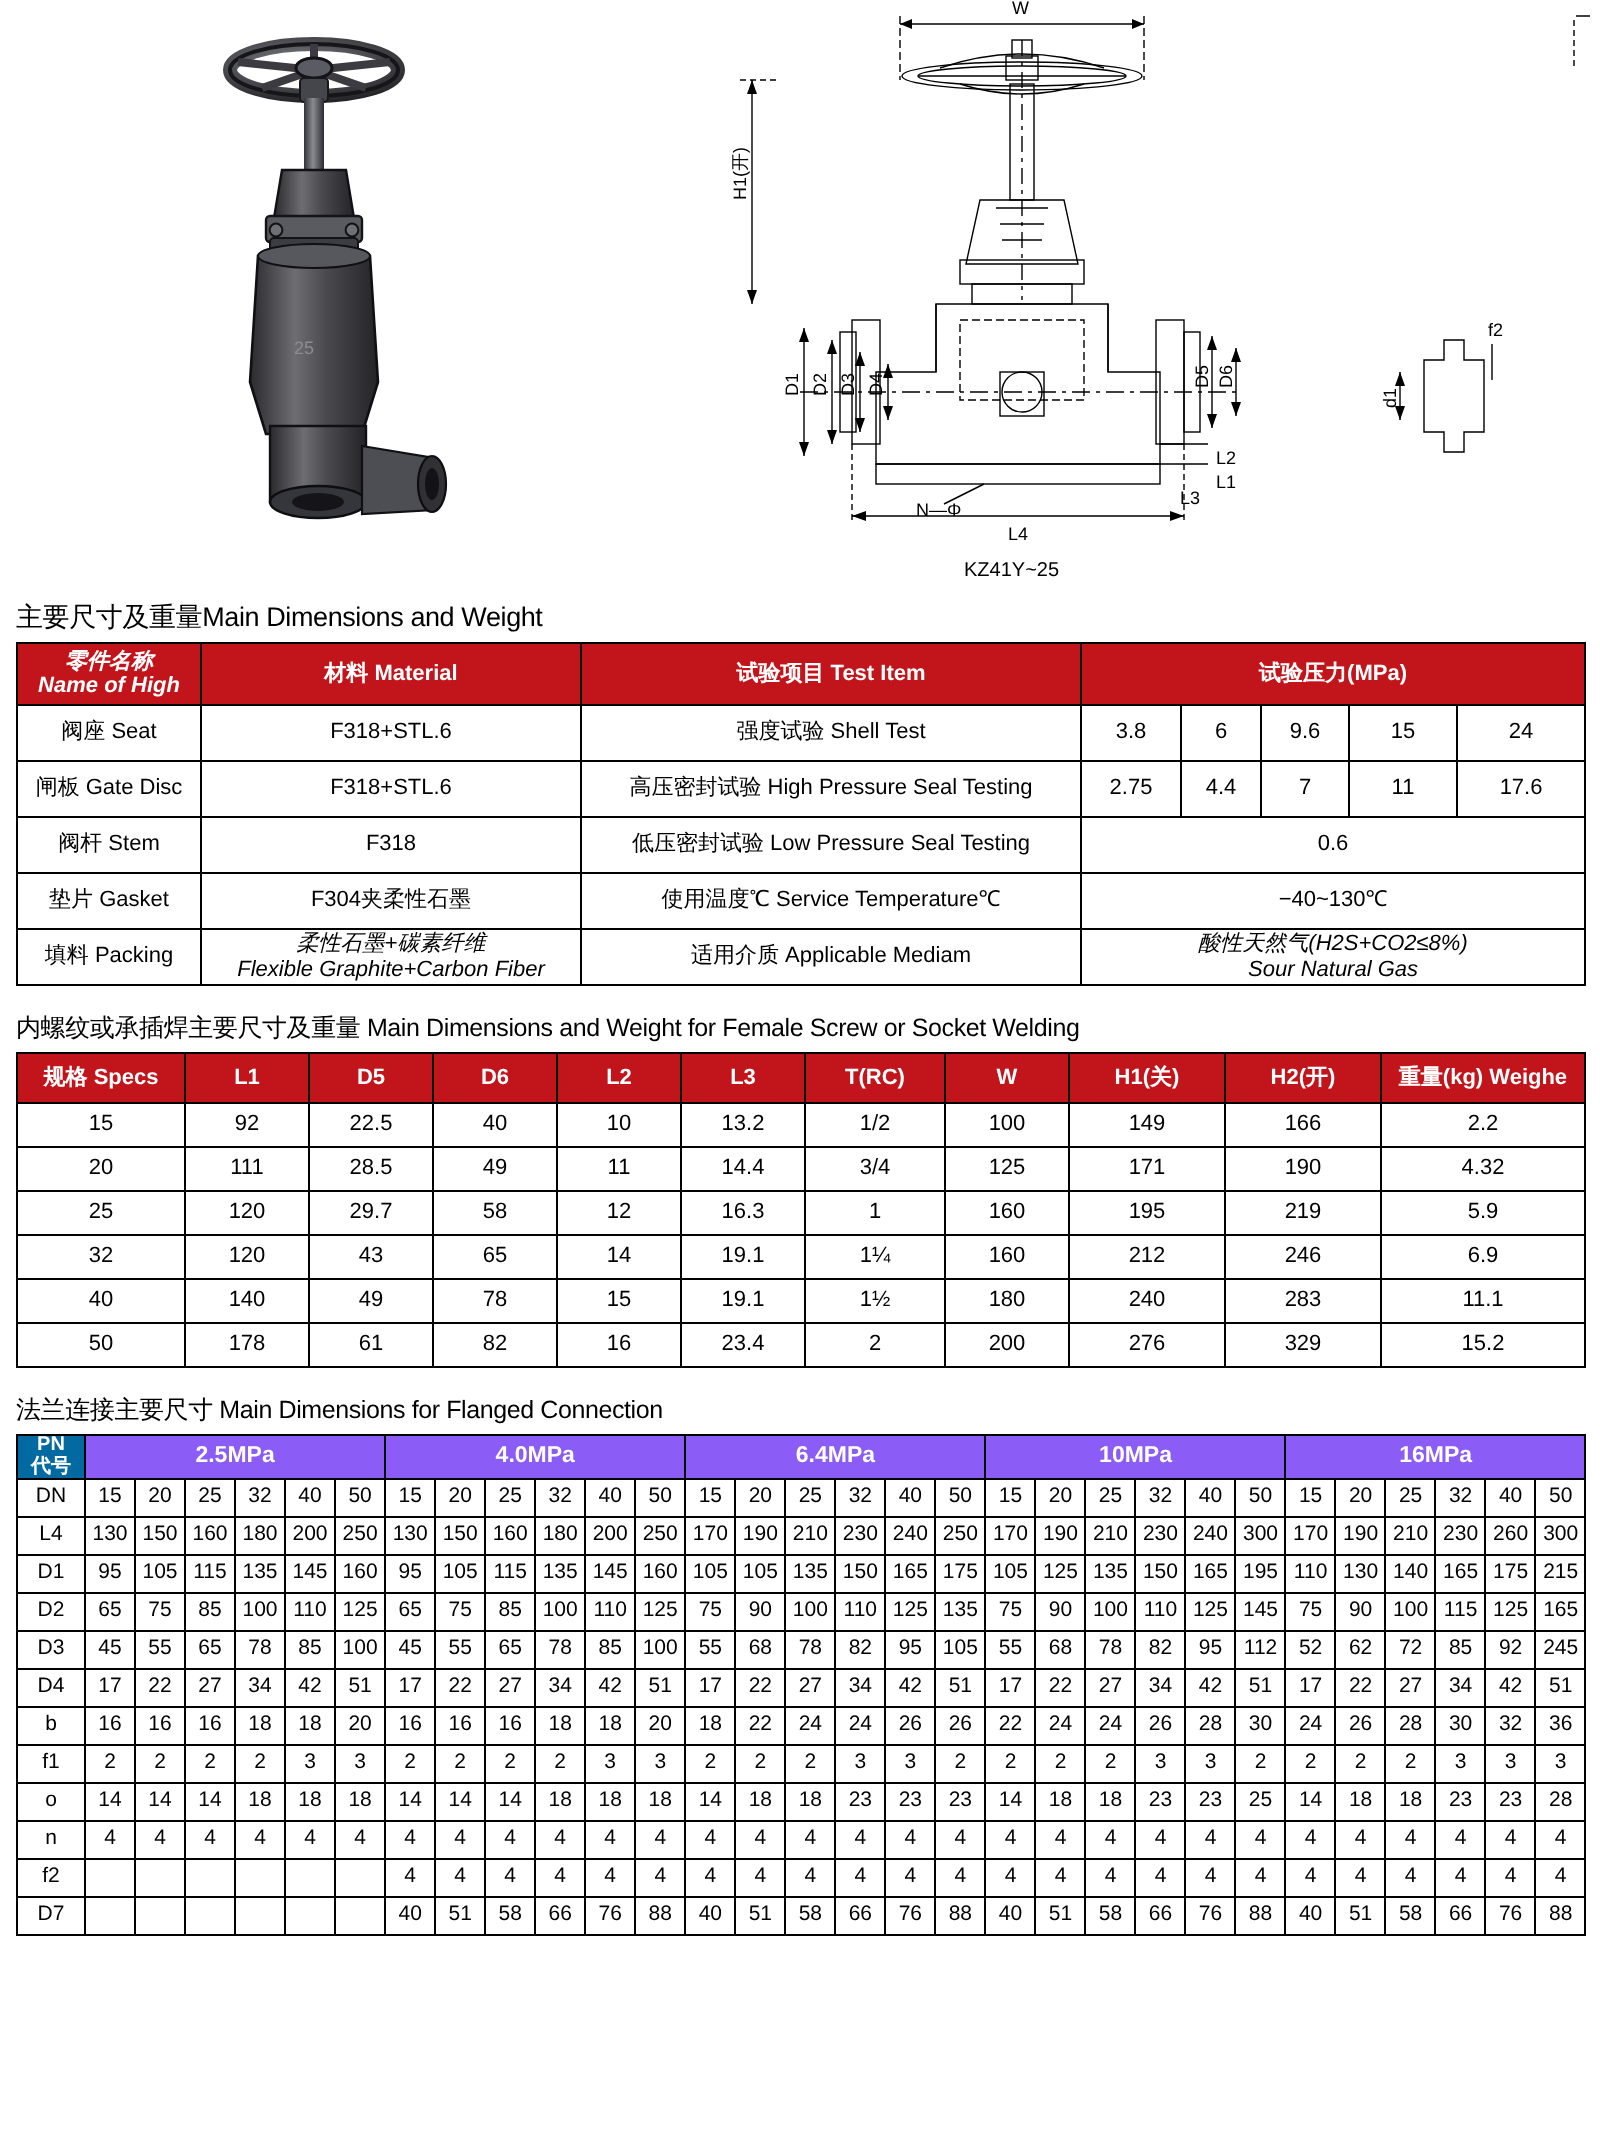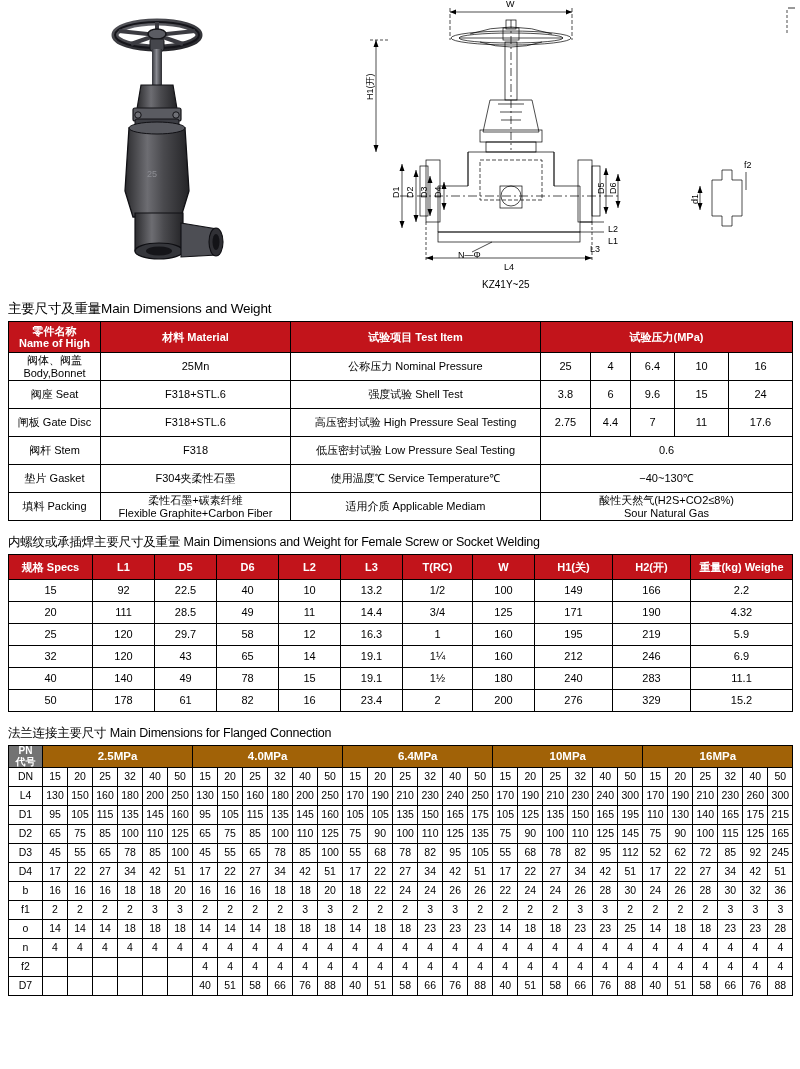--- a/index.html
+++ b/index.html
@@ -38,31 +38,31 @@
     border:1px solid #000;
     text-align:center;
     vertical-align:middle;
     padding:1px 2px;
     font-size:11px;
     line-height:1.12;
   }
   .hdr{background:#c2141b;color:#fff;font-weight:bold;}
   .t1 td{height:25px;}
   .t1 .hdr{height:28px;}
-  .two-line{font-size:10px;line-height:1.1;}
+  .two-line{font-size:10px;line-height:1.1;font-style:italic;}
 
   
   .t2 td,.t2 th{height:19px;font-size:11px;}
   .t2 .hdr{height:22px;}
 
   
   .t3 td,.t3 th{height:18px;font-size:10.5px;padding:0 1px;}
   .t3 .lbl{font-weight:normal;}
-  .t3 .grp{background:#a16207;color:#fff;font-weight:bold;font-size:11.5px;}
-  .t3 .pn{background:#737373;color:#fff;font-weight:bold;font-size:10px;line-height:1.05;}
+  .t3 .grp{background:#8b5cf6;color:#fff;font-weight:bold;font-size:11.5px;}
+  .t3 .pn{background:#0369a1;color:#fff;font-weight:bold;font-size:10px;line-height:1.05;}
   .gap{height:13px;}
   svg{display:block;}
 </style>
 </head>
 <body>
 
 <div class="page">
 
   <div class="top-area">
 
@@ -244,33 +244,20 @@
     </colgroup>
     <tbody>
       <tr>
         <td class="hdr two-line">
           <div>零件名称</div>
           <div>Name of High</div>
         </td>
         <td class="hdr">材料 Material</td>
         <td class="hdr">试验项目 Test Item</td>
         <td class="hdr" colspan="5">试验压力(MPa)</td>
-      </tr>
-      <tr>
-        <td class="two-line">
-          <div>阀体、阀盖</div>
-          <div>Body,Bonnet</div>
-        </td>
-        <td>25Mn</td>
-        <td>公称压力 Nominal Pressure</td>
-        <td>25</td>
-        <td>4</td>
-        <td>6.4</td>
-        <td>10</td>
-        <td>16</td>
       </tr>
       <tr>
         <td>阀座 Seat</td>
         <td>F318+STL.6</td>
         <td>强度试验 Shell Test</td>
         <td>3.8</td>
         <td>6</td>
         <td>9.6</td>
         <td>15</td>
         <td>24</td>

